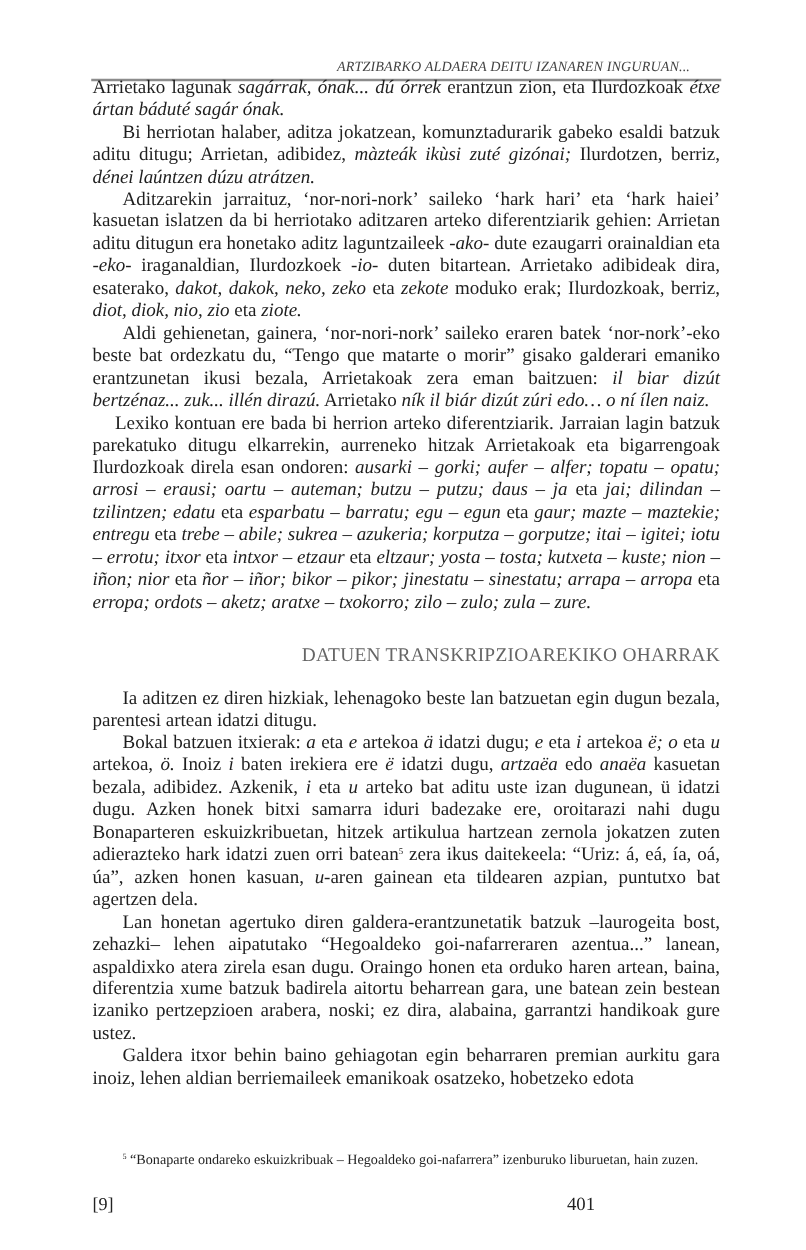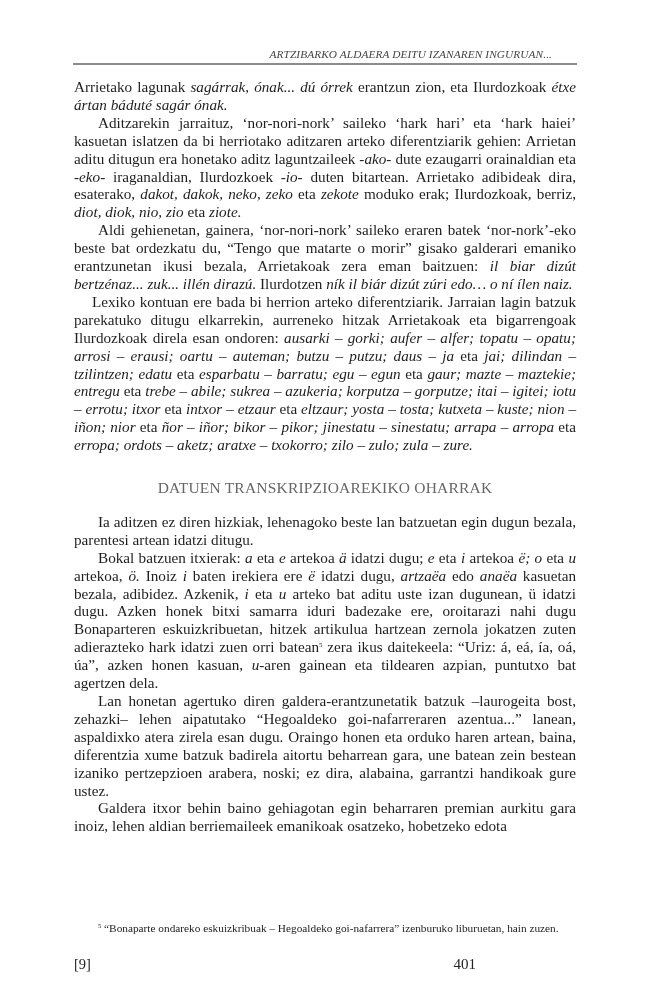--- a/index.html
+++ b/index.html
@@ -3,48 +3,49 @@
 <meta charset="utf-8">
 <style>
   html, body { margin: 0; padding: 0; background: #ffffff; }
   body { width: 645px; height: 1000px; position: relative; overflow: hidden;
          font-family: "Liberation Serif", "DejaVu Serif", serif; color: #1e1e1e; }
   .page { position: absolute; left: 0; top: 0; width: 545px; height: 1000px; }
   .running-head { position: absolute; left: 74px; width: 502px; top: 48px;
          text-align: right; padding-right: 24px; box-sizing: border-box;
          font-style: italic; font-size: 11.3px; letter-spacing: 0.1px; color: #444; }
   .rule { position: absolute; left: 73px; width: 504px; top: 63px; height: 2px; background: #8c8c8c; }
-  .body { position: absolute; left: 74px; width: 502px; top: 78px;
+  .body { position: absolute; left: 74px; width: 502px; top: 61px;
          font-size: 15.2px; line-height: 17.9px; text-align: justify; }
   .body p { margin: 0; text-indent: 24px; }
   .body p.noindent { text-indent: 0; }
   .body p.lexiko { text-indent: 18px; }
   .body i { font-style: italic; }
   .section-head { margin: 25px 0 12px 0; font-size: 15.5px; letter-spacing: 0.2px; color: #666;
-         text-indent: 0 !important; text-align: center; }
+         text-indent: 0 !important; text-align: right; }
   .sec2 { margin-top: 16px; }
   sup.fn { font-size: 7px; vertical-align: 5px; line-height: 0; }
   .footnote { position: absolute; left: 74px; width: 502px; top: 922px;
          font-size: 11.3px; text-align: left; padding-left: 24px; box-sizing: border-box; color: #222; }
   .footnote sup { font-size: 6.5px; vertical-align: 4px; }
   .folio-left { position: absolute; left: 74px; top: 956px; font-size: 14.5px; color: #222; }
   .folio-right { position: absolute; right: 69px; top: 956px; font-size: 15px; color: #222; }
 </style>
 </head>
 <body>
 
 <div class="page">
   <div class="running-head">ARTZIBARKO ALDAERA DEITU IZANAREN INGURUAN...</div>
   <div class="rule"></div>
 
   <div class="body">
     <div id="intro-paras">
         <p class="noindent"><span>Arrietako lagunak </span><i>sagárrak, ónak... dú órrek</i><span> erantzun zion, eta Ilurdozkoak </span><i>étxe ártan báduté sagár ónak.</i></p>
+        <p><span>Bi herriotan halaber, aditza jokatzean, komunztadurarik gabeko esaldi batzuk aditu ditugu; Arrietan, adibidez, </span><i>màzteák ikùsi zuté gizónai;</i><span> Ilurdotzen, berriz, </span><i>dénei laúntzen dúzu atrátzen.</i></p>
         <p><span>Aditzarekin jarraituz, ‘nor-nori-nork’ saileko ‘hark hari’ eta ‘hark haiei’ kasuetan islatzen da bi herriotako aditzaren arteko diferentziarik gehien: Arrietan aditu ditugun era honetako aditz laguntzaileek </span><i>-ako-</i><span> dute ezaugarri orainaldian eta </span><i>-eko-</i><span> iraganaldian, Ilurdozkoek </span><i>-io-</i><span> duten bitartean. Arrietako adibideak dira, esaterako, </span><i>dakot, dakok, neko, zeko</i><span> eta </span><i>zekote</i><span> moduko erak; Ilurdozkoak, berriz, </span><i>diot, diok, nio, zio</i><span> eta </span><i>ziote.</i></p>
-        <p><span>Aldi gehienetan, gainera, ‘nor-nori-nork’ saileko eraren batek ‘nor-nork’-eko beste bat ordezkatu du, “Tengo que matarte o morir” gisako galderari emaniko erantzunetan ikusi bezala, Arrietakoak zera eman baitzuen: </span><i>il biar dizút bertzénaz... zuk... illén dirazú.</i><span> Ilurdotzen </span><i>ník il biár dizút zúri edo… o ní ílen naiz.</i></p>
+        <p><span>Aldi gehienetan, gainera, ‘nor-nori-nork’ saileko eraren batek ‘nor-nork’-eko beste bat ordezkatu du, “Tengo que matarte o morir” gisako galderari emaniko erantzunetan ikusi bezala, Arrietakoak zera eman baitzuen: </span><i>il biar dizút bertzénaz... zuk... illén dirazú.</i><span> Arrietako </span><i>ník il biár dizút zúri edo… o ní ílen naiz.</i></p>
         <p class="lexiko"><span>Lexiko kontuan ere bada bi herrion arteko diferentziarik. Jarraian lagin batzuk parekatuko ditugu elkarrekin, aurreneko hitzak Arrietakoak eta bigarrengoak Ilurdozkoak direla esan ondoren: </span><i>ausarki – gorki; aufer – alfer; topatu – opatu; arrosi – erausi; oartu – auteman; butzu – putzu; daus – ja</i><span> eta </span><i>jai; dilindan – tzilintzen; edatu</i><span> eta </span><i>esparbatu – barratu; egu – egun</i><span> eta </span><i>gaur; mazte – maztekie; entregu</i><span> eta </span><i>trebe – abile; sukrea – azukeria; korputza – gorputze; itai – igitei; iotu – errotu; itxor</i><span> eta </span><i>intxor – etzaur</i><span> eta </span><i>eltzaur; yosta – tosta; kutxeta – kuste; nion – iñon; nior</i><span> eta </span><i>ñor – iñor; bikor – pikor; jinestatu – sinestatu; arrapa – arropa</i><span> eta </span><i>erropa; ordots – aketz; aratxe – txokorro; zilo – zulo; zula – zure.</i></p>
       </div>
     <div class="section-head">DATUEN TRANSKRIPZIOAREKIKO OHARRAK</div>
     <div id="section-paras" class="sec2">
         <p><span>Ia aditzen ez diren hizkiak, lehenagoko beste lan batzuetan egin dugun bezala, parentesi artean idatzi ditugu.</span></p>
         <p><span>Bokal batzuen itxierak: </span><i>a</i><span> eta </span><i>e</i><span> artekoa </span><i>ä</i><span> idatzi dugu; </span><i>e</i><span> eta </span><i>i</i><span> artekoa </span><i>ë; o</i><span> eta </span><i>u</i><span> artekoa, </span><i>ö.</i><span> Inoiz </span><i>i</i><span> baten irekiera ere </span><i>ë</i><span> idatzi dugu, </span><i>artzaëa</i><span> edo </span><i>anaëa</i><span> kasuetan bezala, adibidez. Azkenik, </span><i>i</i><span> eta </span><i>u</i><span> arteko bat aditu uste izan dugunean, ü idatzi dugu. Azken honek bitxi samarra iduri badezake ere, oroitarazi nahi dugu Bonaparteren eskuizkribuetan, hitzek artikulua hartzean zernola jokatzen zuten adierazteko hark idatzi zuen orri batean</span><sup class="fn">5</sup><span> zera ikus daitekeela: “Uriz: á, eá, ía, oá, úa”, azken honen kasuan, </span><i>u</i><span>-aren gainean eta tildearen azpian, puntutxo bat agertzen dela.</span></p>
         <p><span>Lan honetan agertuko diren galdera-erantzunetatik batzuk –laurogeita bost, zehazki– lehen aipatutako “Hegoaldeko goi-nafarreraren azentua...” lanean, aspaldixko atera zirela esan dugu. Oraingo honen eta orduko haren artean, baina, diferentzia xume batzuk badirela aitortu beharrean gara, une batean zein bestean izaniko pertzepzioen arabera, noski; ez dira, alabaina, garrantzi handikoak gure ustez.</span></p>
         <p><span>Galdera itxor behin baino gehiagotan egin beharraren premian aurkitu gara inoiz, lehen aldian berriemaileek emanikoak osatzeko, hobetzeko edota</span></p>
       </div>
   </div>

